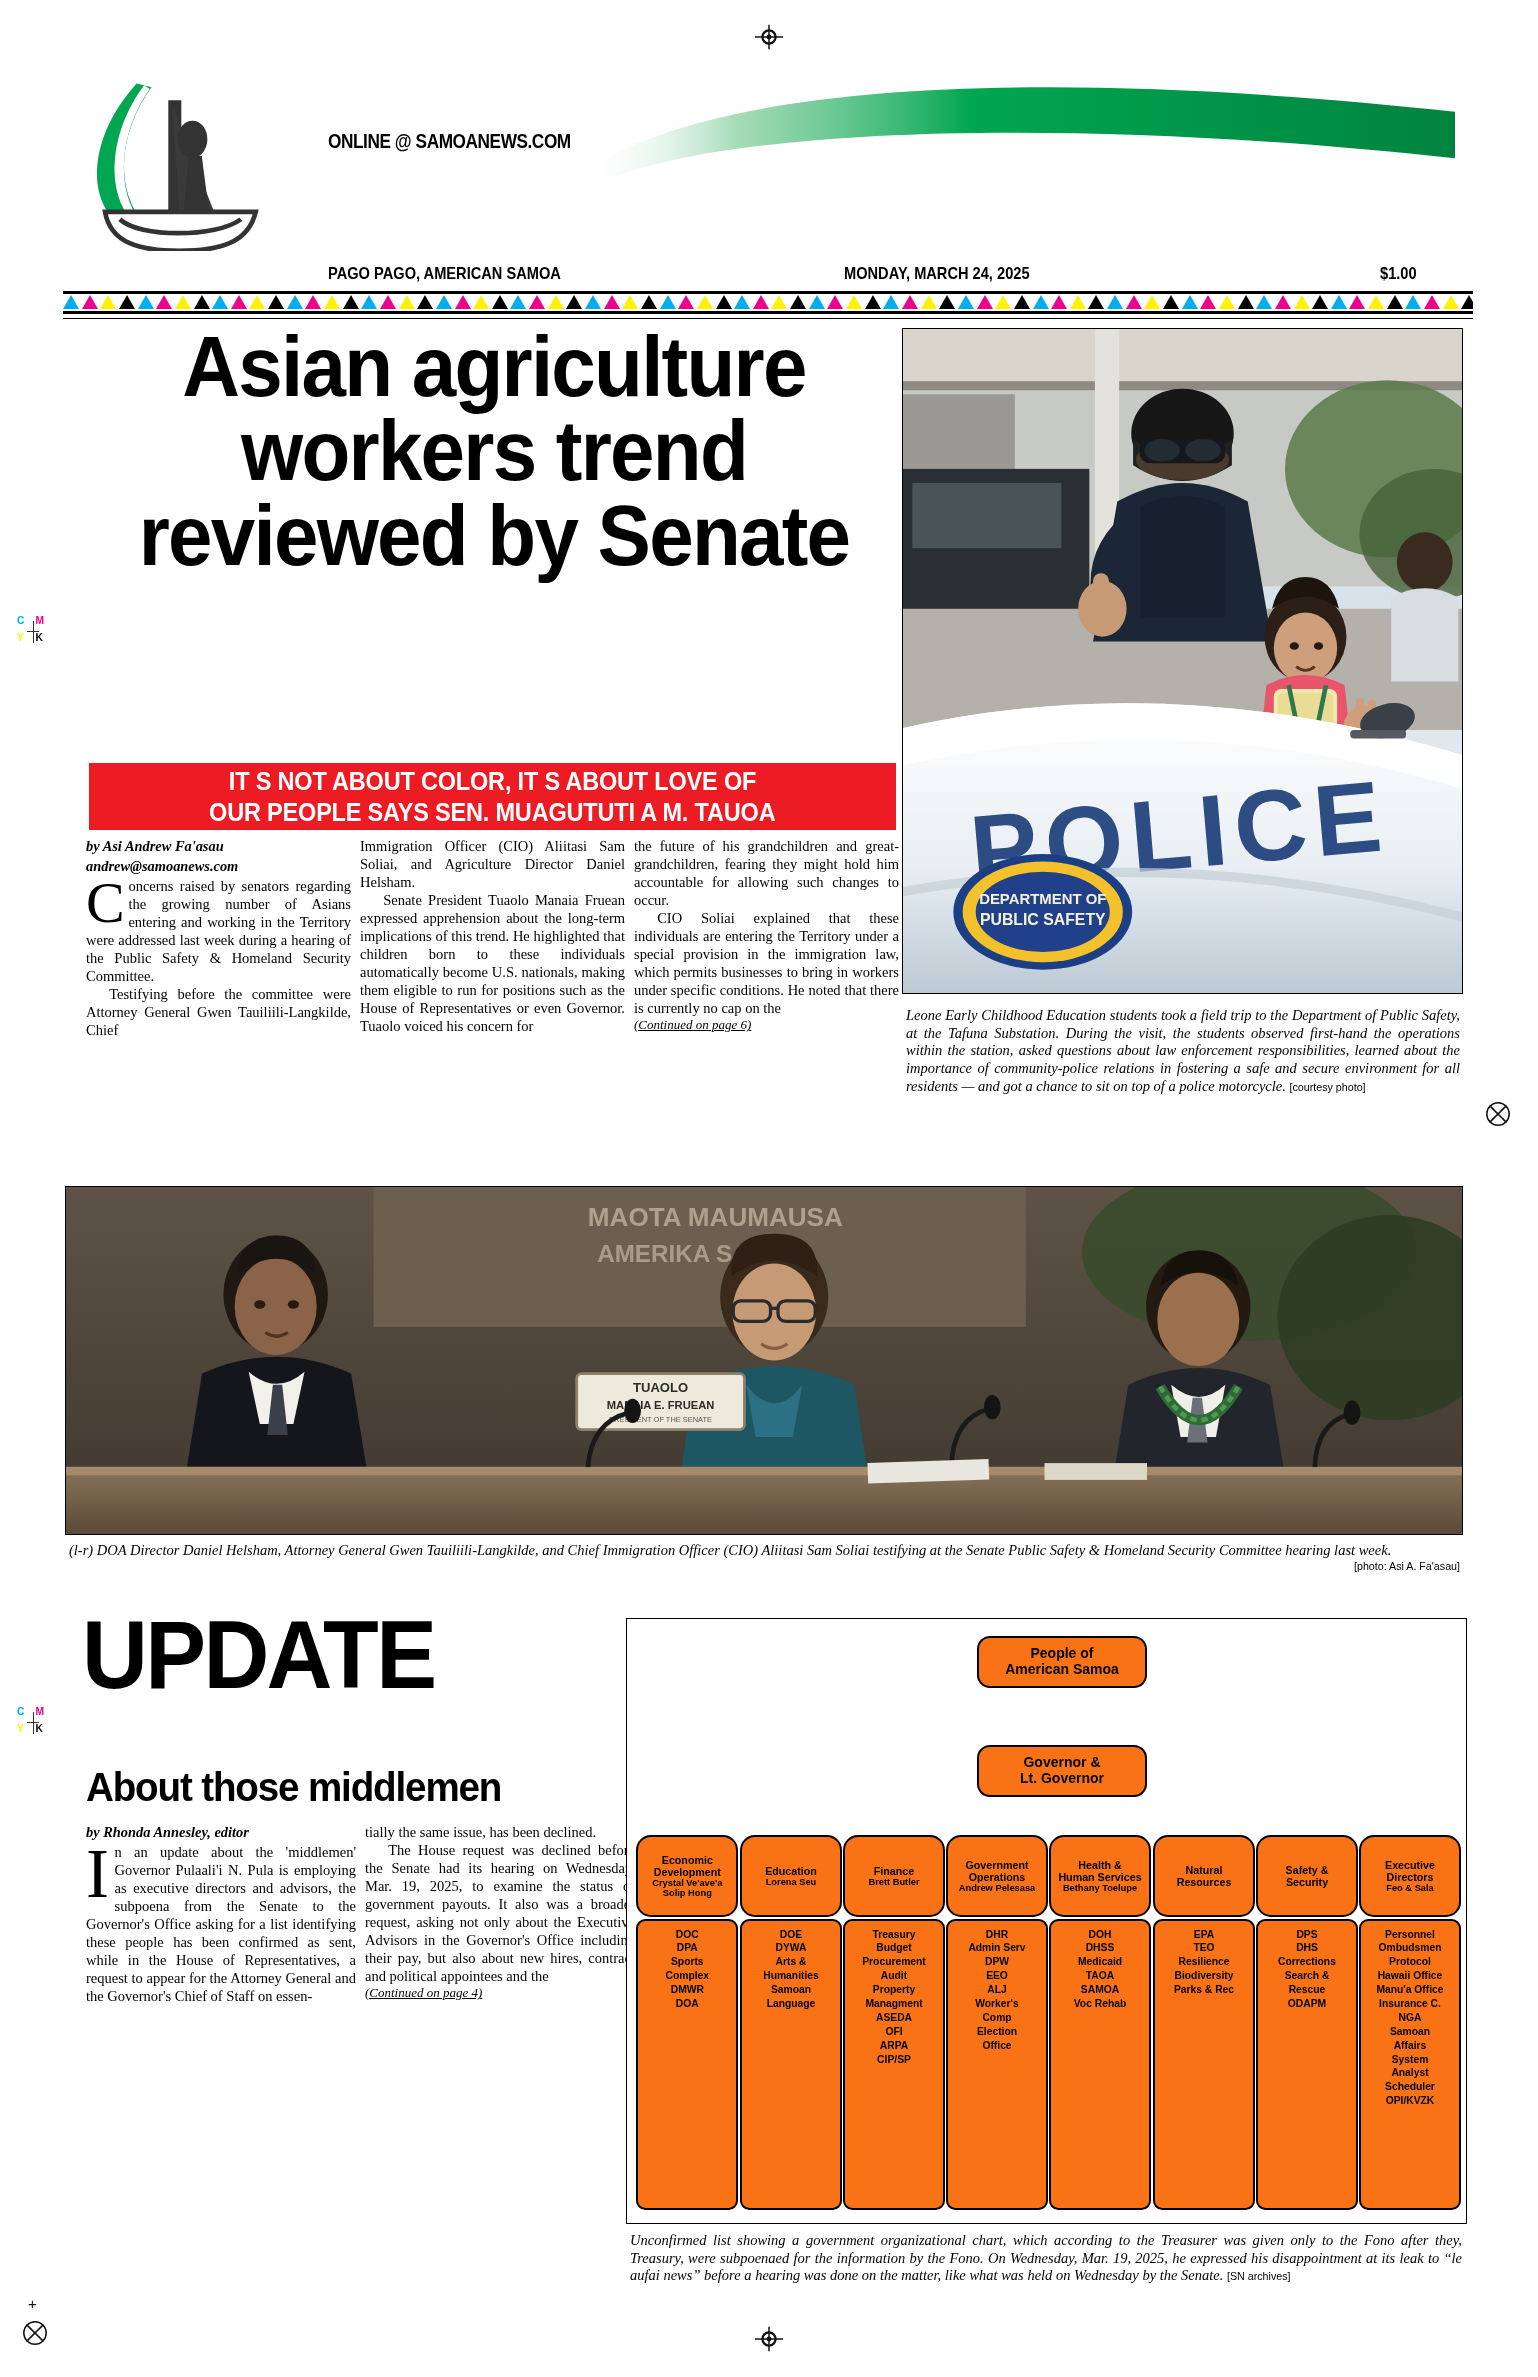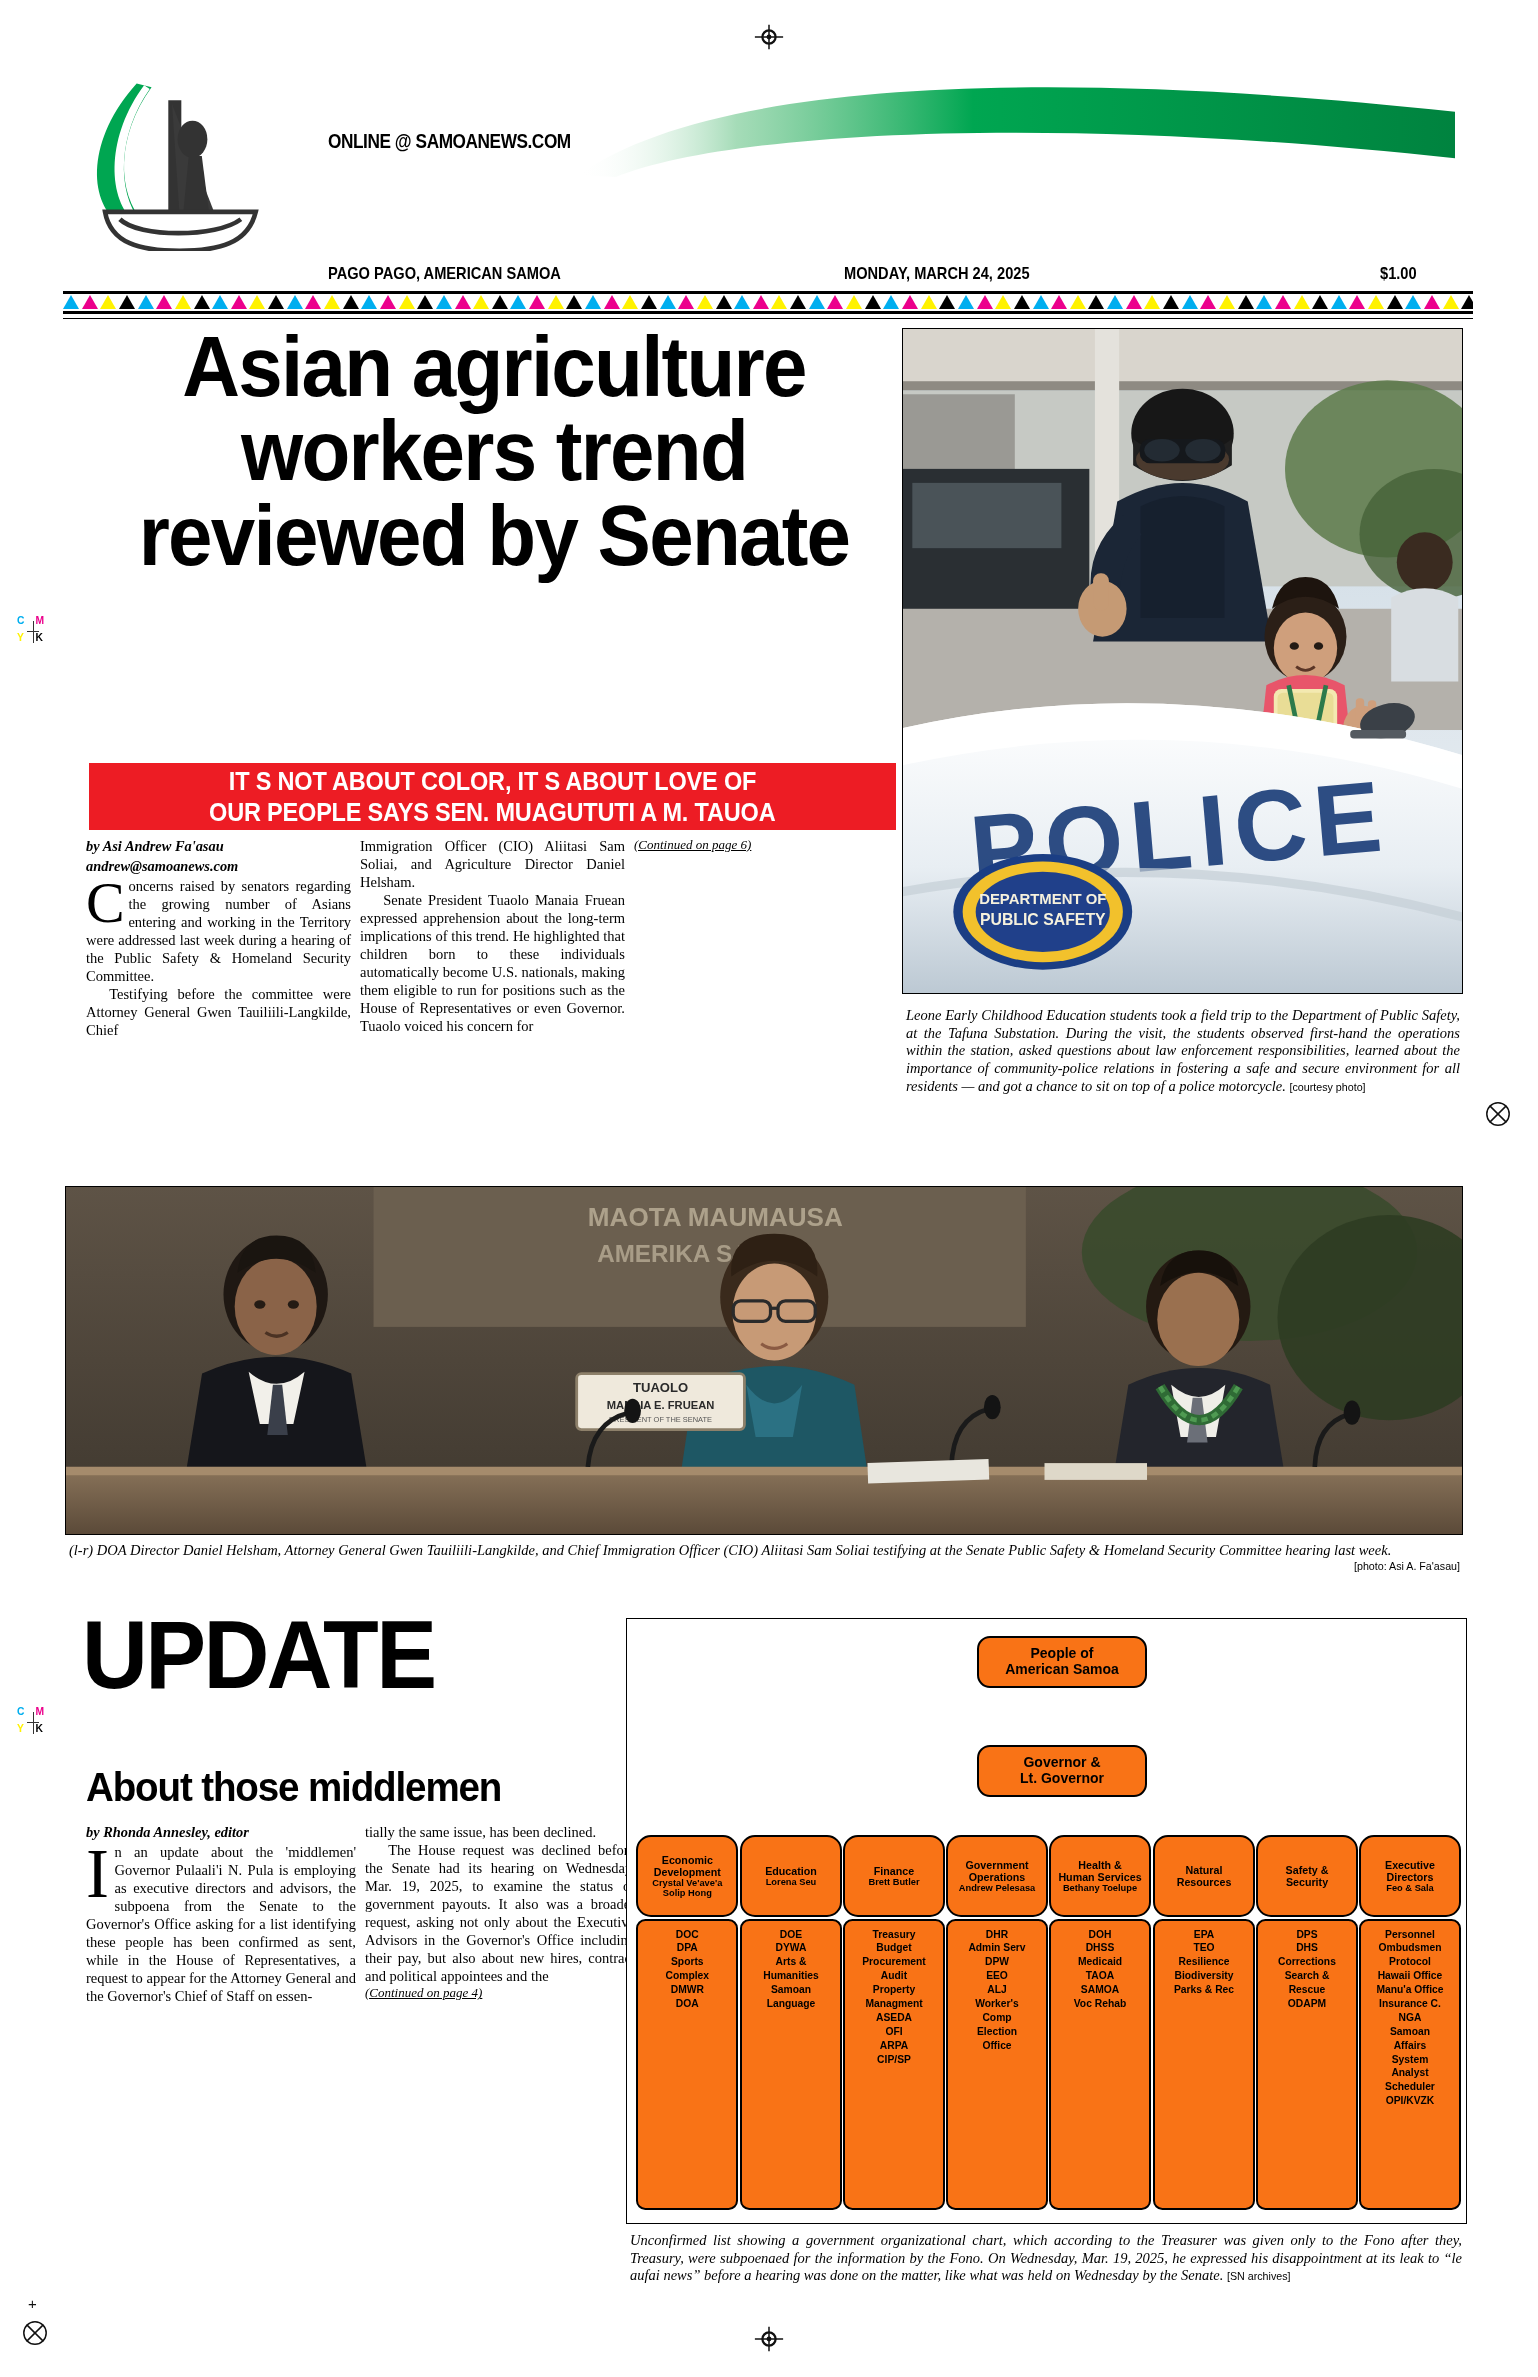--- a/index.html
+++ b/index.html
@@ -402,20 +402,22 @@
   <p class="noind dropcap">Concerns raised by senators regarding the growing number of Asians entering and working in the Territory were addressed last week during a hearing of the Public Safety &amp; Homeland Security Committee.</p>
   <p>Testifying before the committee were Attorney General Gwen Tauiliili-Langkilde, Chief</p>
 </div>
 
 <div class="bodycol" id="s1c2">
   <p class="noind">Immigration Officer (CIO) Aliitasi Sam Soliai, and Agriculture Director Daniel Helsham.</p>
   <p>Senate President Tuaolo Manaia Fruean expressed apprehension about the long-term implications of this trend. He highlighted that children born to these individuals automatically become U.S. nationals, making them eligible to run for positions such as the House of Representatives or even Governor. Tuaolo voiced his concern for</p>
 </div>
 
 <div class="bodycol" id="s1c3">
+  <p class="noind">the future of his grandchildren and great-grandchildren, fearing they might hold him accountable for allowing such changes to occur.</p>
+  <p>CIO Soliai explained that these individuals are entering the Territory under a special provision in the immigration law, which permits businesses to bring in workers under specific conditions. He noted that there is currently no cap on the</p>
   <p class="contd">(Continued on page 6)</p>
 </div>
 
 <div id="photo1">
   <svg width="559" height="664" viewBox="0 0 600 712" preserveAspectRatio="none">
     <defs>
       <linearGradient id="sky1" x1="0" y1="0" x2="0" y2="1">
         <stop offset="0%" stop-color="#c9d7e2"></stop>
         <stop offset="100%" stop-color="#eef2f5"></stop>
       </linearGradient>

